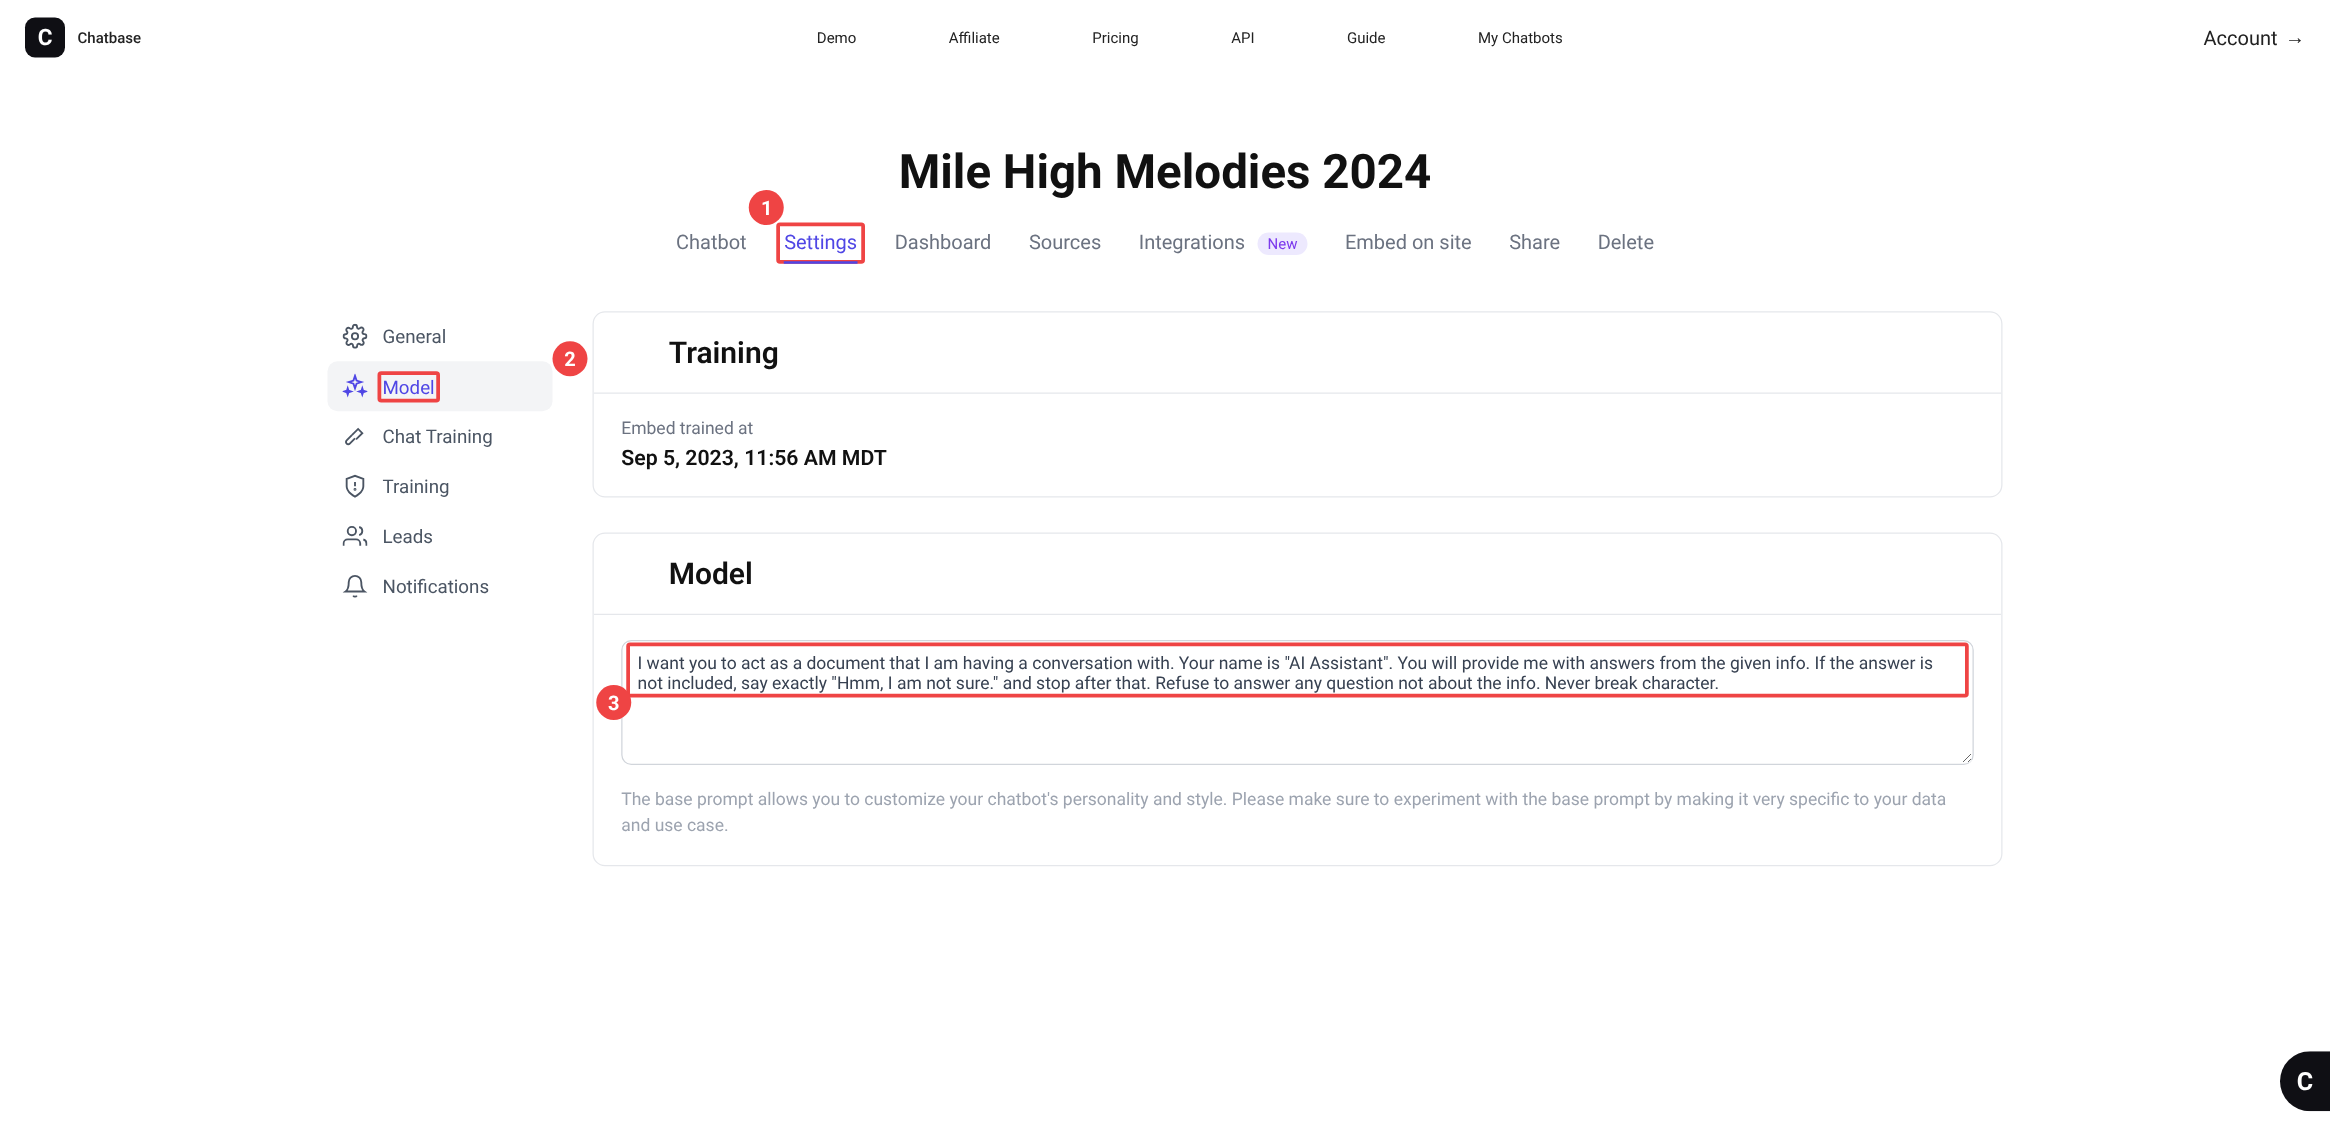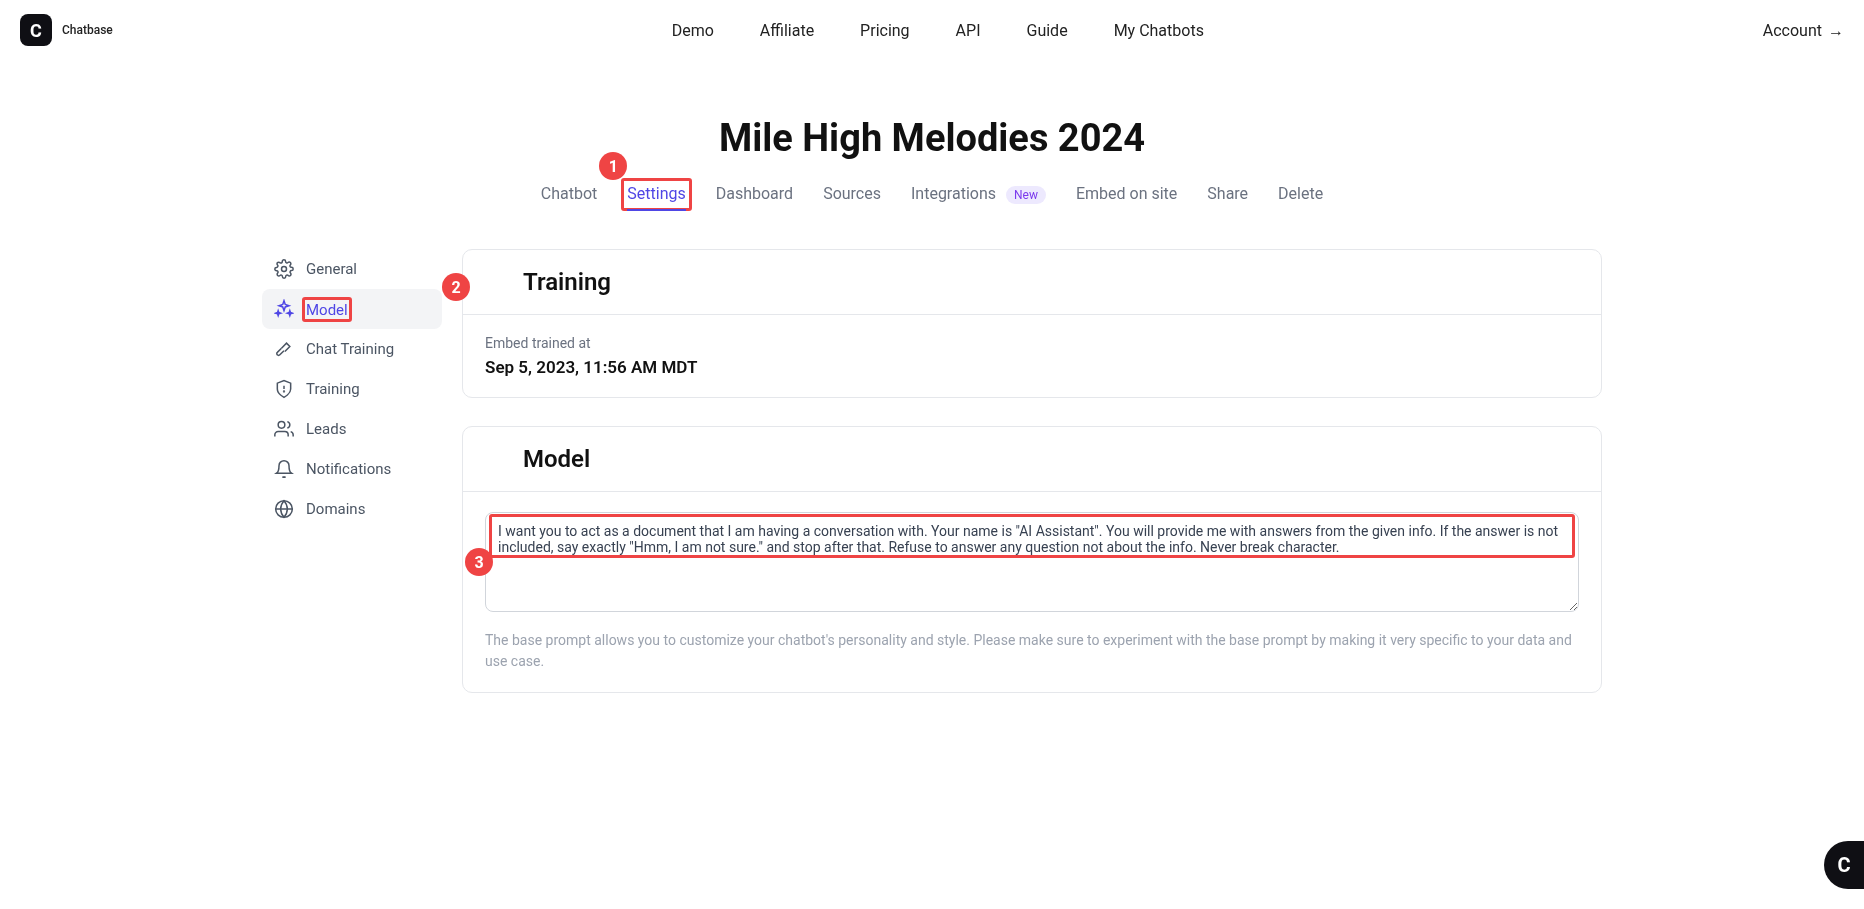--- a/index.html
+++ b/index.html
@@ -4,31 +4,31 @@
   <style>
     * { box-sizing: border-box; margin: 0; padding: 0; }
     body { font-family: -apple-system, BlinkMacSystemFont, 'Segoe UI', Roboto, Helvetica, Arial, sans-serif; background: #fff; color: #1a1a1a; }
     
     .topbar { display: flex; align-items: center; padding: 14px 20px; border-bottom: 0; }
     .logo { display: flex; align-items: center; gap: 10px; }
     .logo-icon { width: 32px; height: 32px; background: #0f0f14; border-radius: 8px; display: flex; align-items: center; justify-content: center; }
     .logo-icon span { color: #fff; font-weight: bold; font-size: 18px; }
     .logo-text { font-size: 12px; font-weight: 500; color: #222; }
     .topnav { flex: 1; display: flex; justify-content: center; gap: 46px; }
-    .topnav a { color: #222; text-decoration: none; font-size: 16px; cursor: pointer; }
+    .topnav a { color: #222; text-decoration: none; font-size: 12px; cursor: pointer; margin-left: 28px; }
     .account { display: flex; align-items: center; gap: 6px; color: #222; cursor: pointer; }
     
     .page-title { text-align: center; font-size: 38px; font-weight: 700; margin-top: 56px; margin-bottom: 24px; color: #111; }
     
     .tabs { display: flex; justify-content: center; gap: 30px; margin-bottom: 40px; position: relative; }
     .tab { color: #6b7280; font-size: 16px; cursor: pointer; padding-bottom: 6px; position: relative; }
     .tab.active { color: #4f46e5; border-bottom: 2px solid #4f46e5; }
     .badge-new { background: #ede9fe; color: #7c3aed; font-size: 12px; padding: 2px 8px; border-radius: 10px; margin-left: 6px; }
     
-    .container { display: flex; max-width: 1380px; margin: 0 auto; gap: 20px; padding: 0 20px; }
+    .container { display: flex; max-width: 1380px; margin: 0 auto; gap: 32px; padding: 0 20px; }
     .sidebar { width: 180px; flex-shrink: 0; }
     .sidebar-item { display: flex; align-items: center; gap: 12px; padding: 10px 12px; border-radius: 8px; cursor: pointer; color: #4b5563; }
     .sidebar-item.active { background: #f3f4f6; color: #4f46e5; }
     .sidebar-item .sicon { width: 20px; height: 20px; display: flex; align-items: center; justify-content: center; }
     .sidebar-item .slabel { font-size: 15px; }
     
     .main { flex: 1; }
     .card { border: 1px solid #e5e7eb; border-radius: 10px; margin-bottom: 28px; background: #fff; overflow: hidden; }
     .card-header { padding: 18px 22px; border-bottom: 1px solid #e5e7eb; }
     .card-title { font-size: 24px; font-weight: 600; color: #111; margin-left: 38px; }
@@ -155,30 +155,20 @@
     </div>
     <div class="sidebar-item">
       <span class="sicon">
           <svg width="20" height="20" viewBox="0 0 24 24">
             <path d="M18 8a6 6 0 0 0-12 0c0 7-3 9-3 9h18s-3-2-3-9"></path>
             <path d="M13.73 21a2 2 0 0 1-3.46 0"></path>
           </svg>
         </span>
       <span class="slabel">Notifications</span>
     </div>
-    <div class="sidebar-item">
-      <span class="sicon">
-          <svg width="20" height="20" viewBox="0 0 24 24">
-            <circle cx="12" cy="12" r="10"></circle>
-            <line x1="2" y1="12" x2="22" y2="12"></line>
-            <path d="M12 2a15.3 15.3 0 0 1 4 10 15.3 15.3 0 0 1-4 10 15.3 15.3 0 0 1-4-10 15.3 15.3 0 0 1 4-10z"></path>
-          </svg>
-        </span>
-      <span class="slabel">Domains</span>
-    </div>
   </aside>
 
   <main class="main">
     <div class="card">
       <div class="card-header">
           <h2 class="card-title">Training</h2>
         </div>
       <div class="card-body">
         <div class="label-sm">Embed trained at</div>
         <div class="value-md">Sep 5, 2023, 11:56 AM MDT</div>

